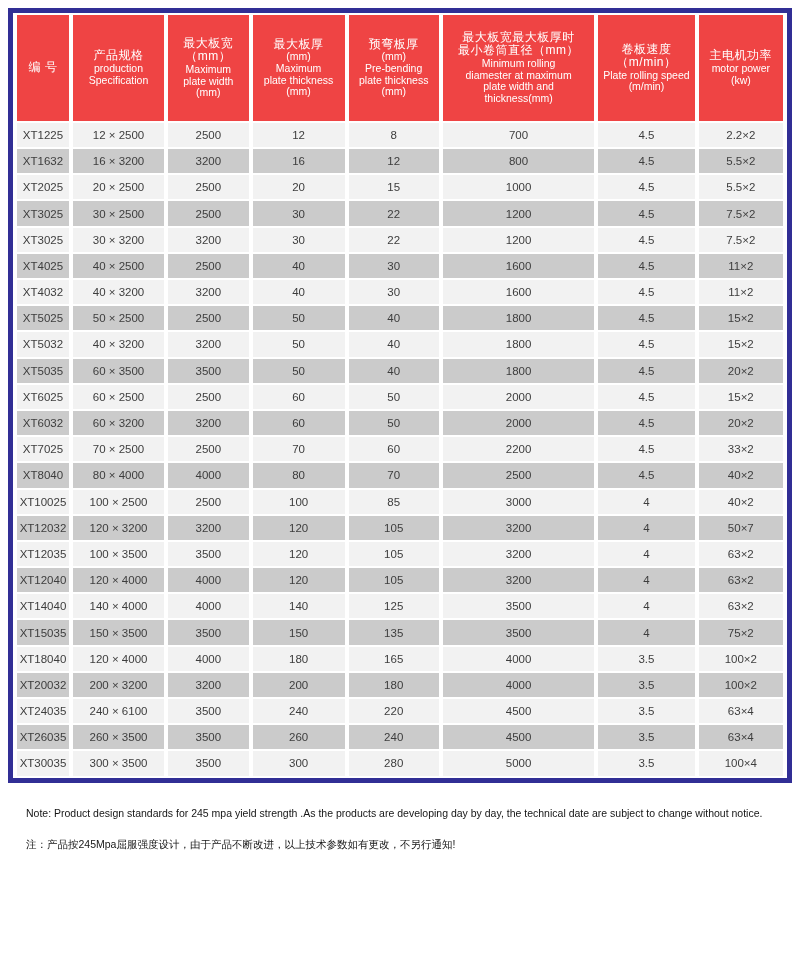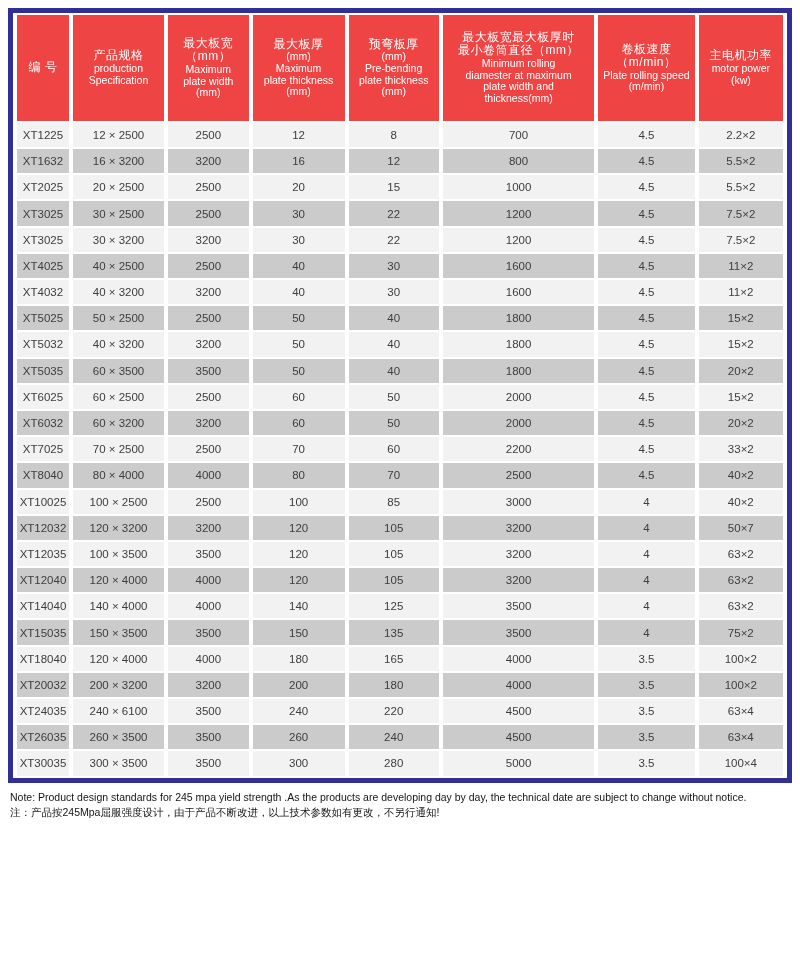--- a/index.html
+++ b/index.html
@@ -50,21 +50,21 @@
     overflow: hidden;
   }
   tbody tr:nth-child(odd) td  { background: #f2f2f2; }
   tbody tr:nth-child(even) td { background: #cbcbcb; }
   .notes {
     padding: 7px 2px 0 2px;
     font-size: 10.5px;
     color: #151515;
     line-height: 1.5;
   }
-  .notes p { margin: 0; }
+  .notes p { margin: 16px; }
 </style>
 </head>
 <body>
 
 <div class="page">
 
   <table class="spec-table">
     <colgroup>
       <col style="width:6.9%">
       <col style="width:12.1%">

